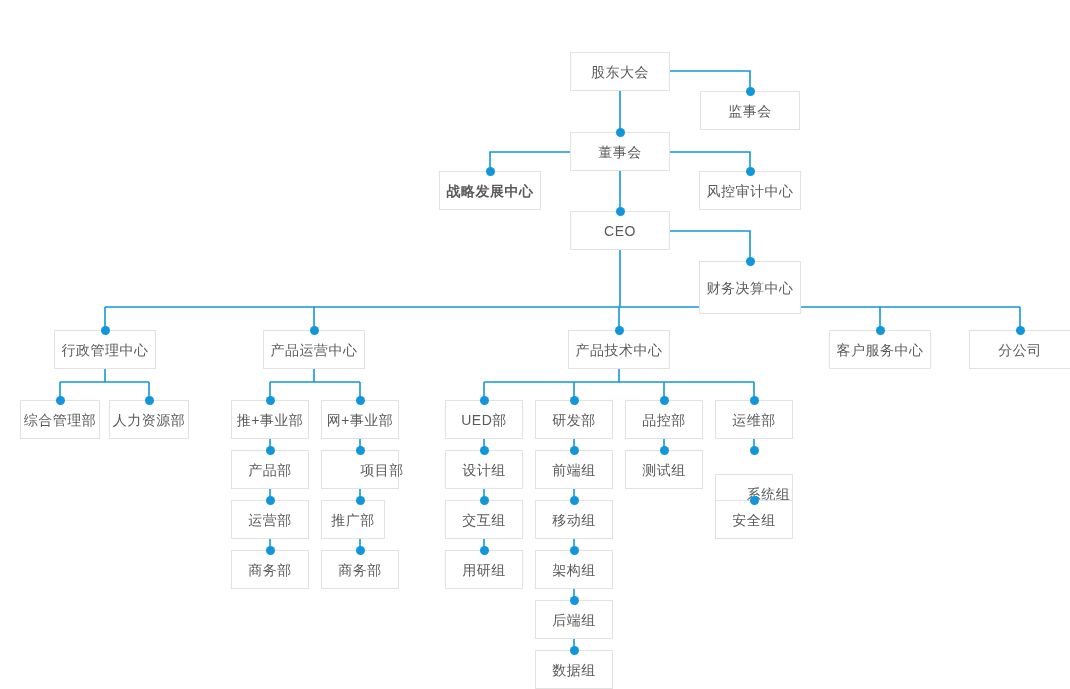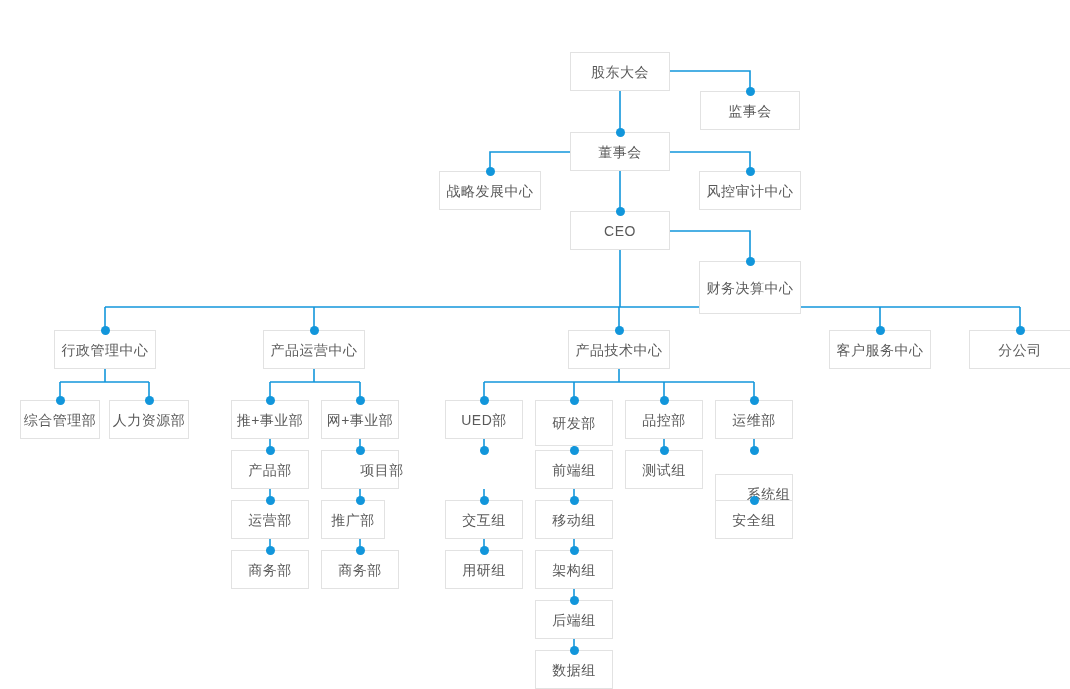--- a/index.html
+++ b/index.html
@@ -84,21 +84,21 @@
     </svg>
 <div class="node" style="left: 570px; top: 52px; width: 100px; height: 39px; border-color: rgb(226, 226, 226); color: rgb(90, 90, 90);">
       <span>股东大会</span>
     </div>
     <div class="node" style="left: 700px; top: 91px; width: 100px; height: 39px; border-color: rgb(226, 226, 226); color: rgb(90, 90, 90);">
       <span>监事会</span>
     </div>
     <div class="node" style="left: 570px; top: 132px; width: 100px; height: 39px; border-color: rgb(226, 226, 226); color: rgb(90, 90, 90);">
       <span>董事会</span>
     </div>
-    <div class="node" style="left: 439px; top: 171px; width: 102px; height: 39px; border-color: rgb(226, 226, 226); color: rgb(90, 90, 90);">
+    <div class="node" style="left: 439px; top: 171px; width: 102px; height: 39px; border-color: rgb(226, 226, 226); color: rgb(90, 90, 90); font-weight: bold;">
       <span>战略发展中心</span>
     </div>
     <div class="node" style="left: 699px; top: 171px; width: 102px; height: 39px; border-color: rgb(226, 226, 226); color: rgb(90, 90, 90);">
       <span>风控审计中心</span>
     </div>
     <div class="node" style="left: 570px; top: 211px; width: 100px; height: 39px; border-color: rgb(226, 226, 226); color: rgb(90, 90, 90);">
       <span>CEO</span>
     </div>
     <div class="node" style="left: 699px; top: 261px; width: 102px; height: 53px; border-color: rgb(226, 226, 226); color: rgb(90, 90, 90);">
       <span>财务决算中心</span>
@@ -144,27 +144,30 @@
     </div>
     <div class="node" style="left: 321px; top: 500px; width: 64px; height: 39px; border-color: rgb(226, 226, 226); color: rgb(90, 90, 90);">
       <span>推广部</span>
     </div>
     <div class="node" style="left: 321px; top: 550px; width: 78px; height: 39px; border-color: rgb(226, 226, 226); color: rgb(90, 90, 90);">
       <span>商务部</span>
     </div>
     <div class="node" style="left: 445px; top: 400px; width: 78px; height: 39px; border-color: rgb(226, 226, 226); color: rgb(90, 90, 90);">
       <span>UED部</span>
     </div>
+    <div class="node" style="left: 445px; top: 450px; width: 78px; height: 39px; border-color: rgb(226, 226, 226); color: rgb(90, 90, 90);">
+      <span>设计组</span>
+    </div>
     <div class="node" style="left: 445px; top: 500px; width: 78px; height: 39px; border-color: rgb(226, 226, 226); color: rgb(90, 90, 90);">
       <span>交互组</span>
     </div>
     <div class="node" style="left: 445px; top: 550px; width: 78px; height: 39px; border-color: rgb(226, 226, 226); color: rgb(90, 90, 90);">
       <span>用研组</span>
     </div>
-    <div class="node" style="left: 535px; top: 400px; width: 78px; height: 46px; border-color: rgb(226, 226, 226); color: rgb(90, 90, 90);">
+    <div class="node" style="left: 535px; top: 400px; width: 78px; height: 39px; border-color: rgb(226, 226, 226); color: rgb(90, 90, 90);">
       <span>研发部</span>
     </div>
     <div class="node" style="left: 535px; top: 450px; width: 78px; height: 39px; border-color: rgb(226, 226, 226); color: rgb(90, 90, 90);">
       <span>前端组</span>
     </div>
     <div class="node" style="left: 535px; top: 500px; width: 78px; height: 39px; border-color: rgb(226, 226, 226); color: rgb(90, 90, 90);">
       <span>移动组</span>
     </div>
     <div class="node" style="left: 535px; top: 550px; width: 78px; height: 39px; border-color: rgb(226, 226, 226); color: rgb(90, 90, 90);">
       <span>架构组</span>

